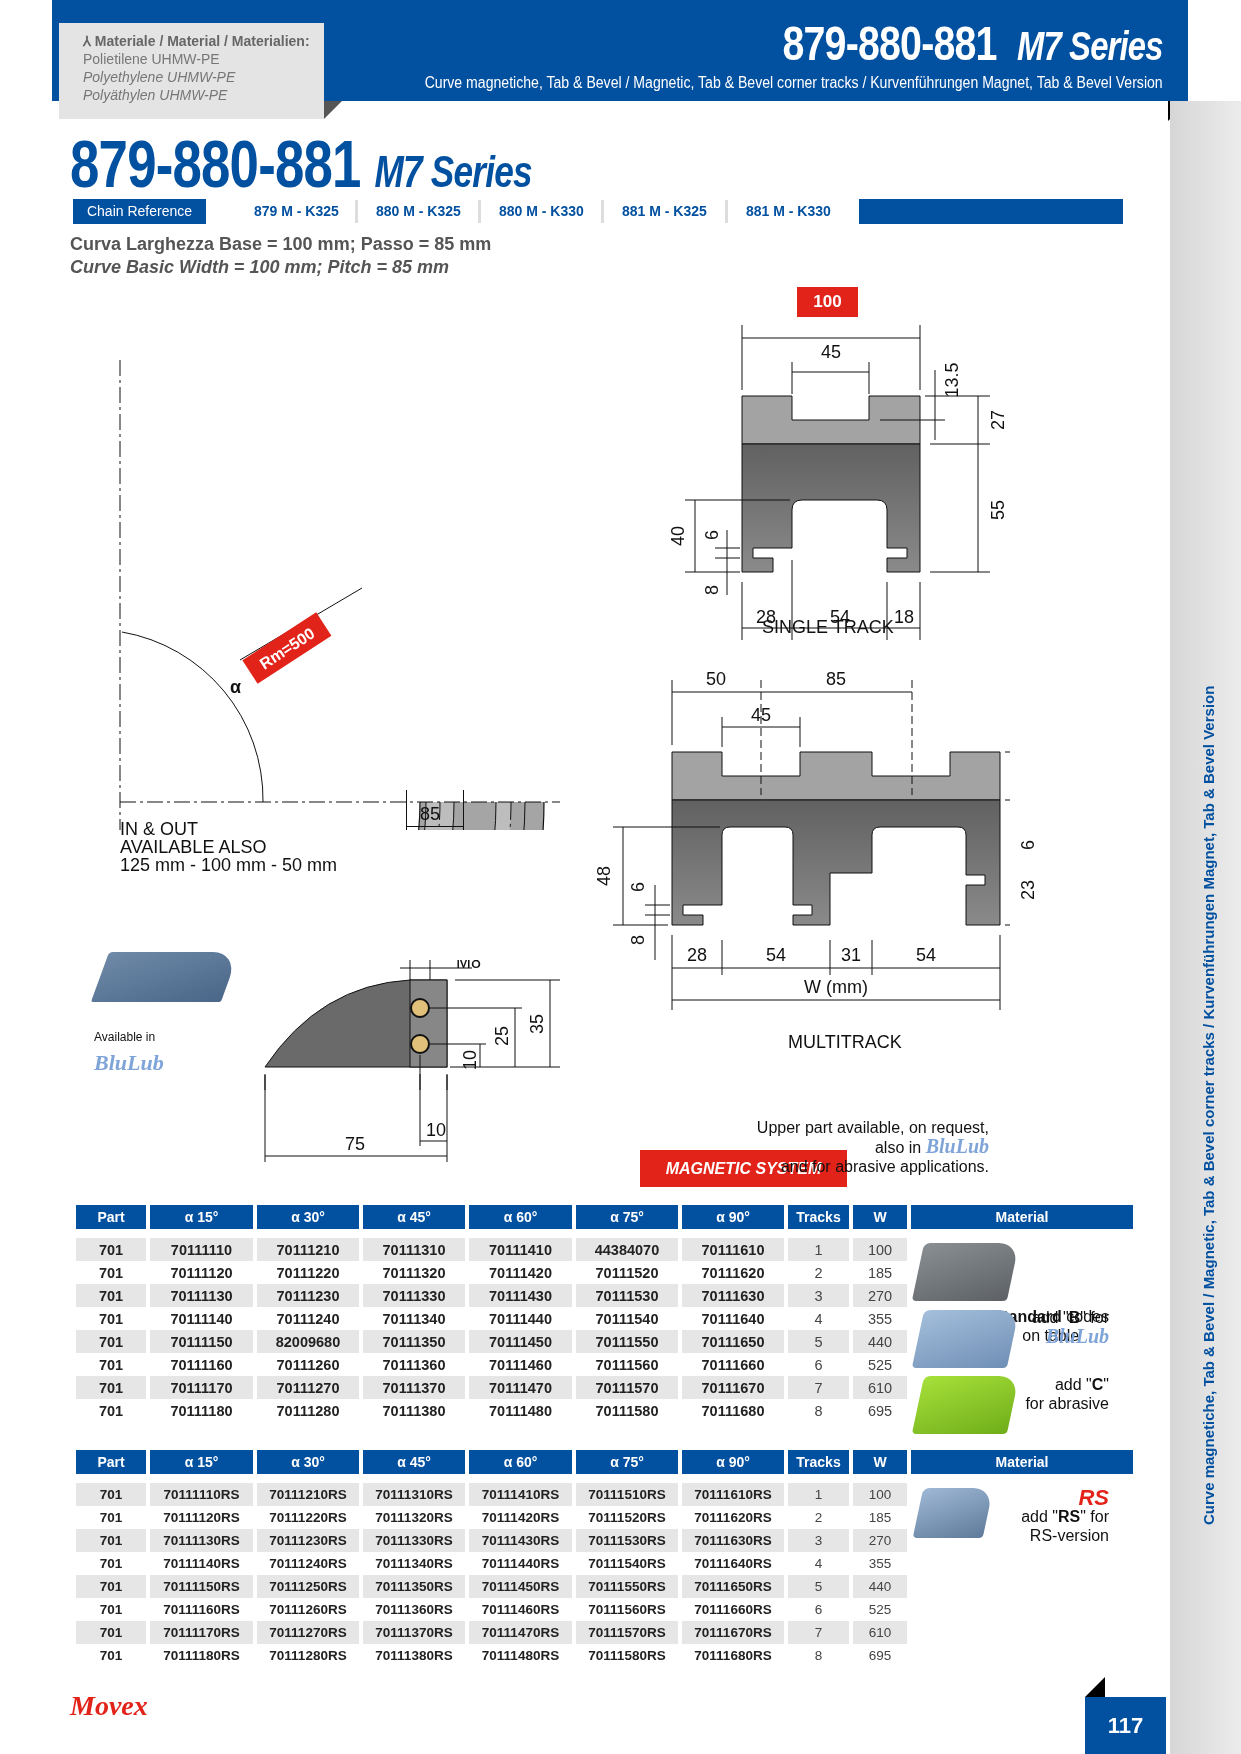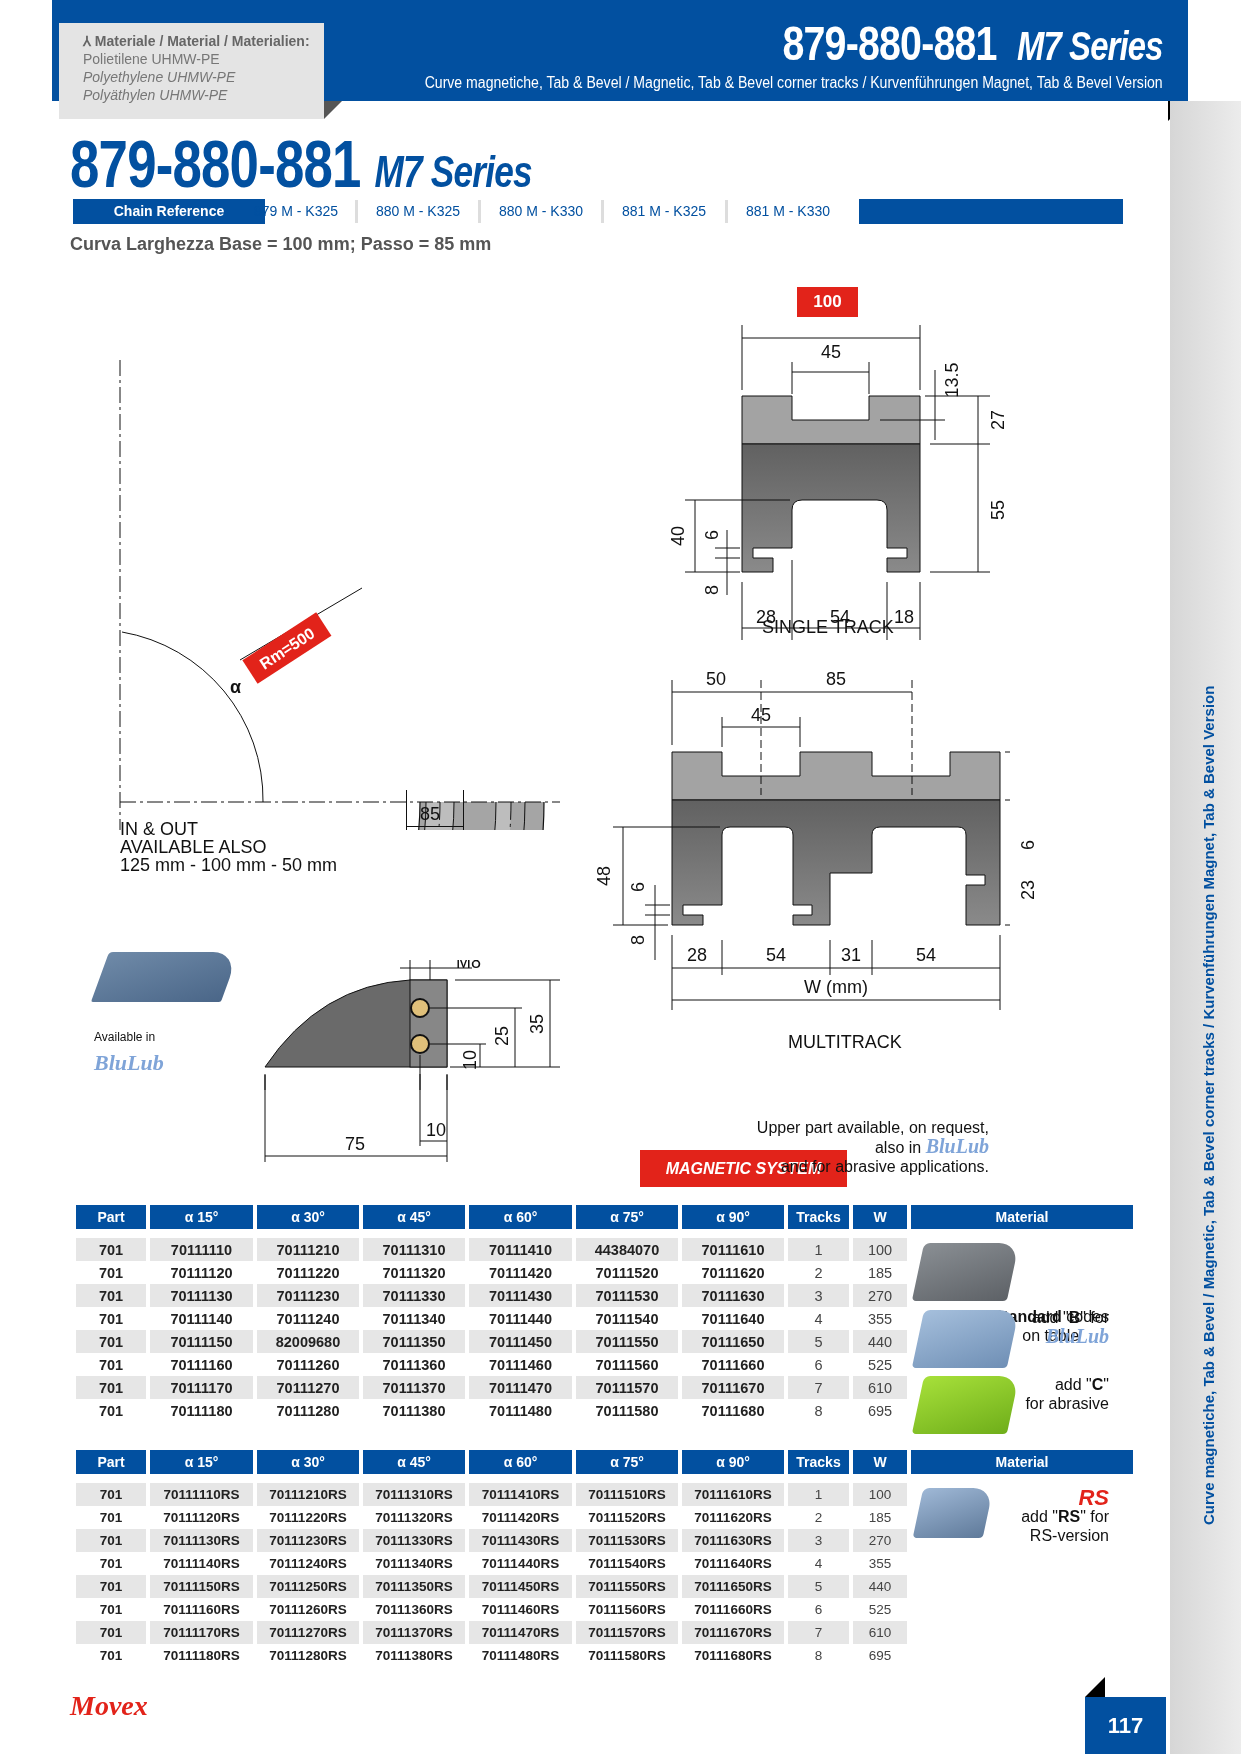--- a/index.html
+++ b/index.html
@@ -16,22 +16,22 @@
   .mat-box .it { font-style: italic; }
   .mat-corner { left: 324px; top: 101px; border-top: 18px solid #555; border-right: 18px solid transparent; width:0; height:0; }
   .hdr-title { right: 78px; top: 16px; color: #fff; font-size: 48px; font-weight: bold; letter-spacing: -1px; transform: scaleX(0.82); transform-origin: right; white-space: nowrap; }
   .hdr-title i { font-size: 40px; }
   .hdr-sub { right: 78px; top: 74px; color: #fff; font-size: 16px; white-space: nowrap; transform: scaleX(0.88); transform-origin: right; }
 
   
   .main-title { left: 70px; top: 126px; color: #0250a0; font-size: 66px; font-weight: bold; white-space: nowrap; transform: scaleX(0.8); transform-origin: left; letter-spacing: -1px; }
   .main-title i { font-size: 44px; }
   .chain-row { left: 73px; top: 199px; height: 25px; width: 1050px; }
-  .chain-label { position:absolute; left:0; top:0; width:192px; height:25px; background:#0250a0; color:#fff; font-size:14px; font-weight:bold; text-align:center; line-height:25px; }
-  .chain-item { position:absolute; top:0; height:25px; line-height:25px; color:#0250a0; font-size:14px; font-weight:normal; }
+  .chain-label { position:absolute; left:0; top:0; width:133px; height:25px; background:#0250a0; color:#fff; font-size:14px; font-weight:normal; text-align:center; line-height:25px; }
+  .chain-item { position:absolute; top:0; height:25px; line-height:25px; color:#0250a0; font-size:14px; font-weight:bold; }
   .chain-sep { position:absolute; top:1px; width:3px; height:23px; background:#ddd; }
   .chain-bar { position:absolute; left:786px; top:0; width:264px; height:25px; background:#0250a0; }
   .spec { left: 70px; top: 233px; font-size: 18px; line-height: 23px; font-weight: bold; color: #555; }
   .spec .it { font-style: italic; }
 
   
   .dim { font-family: "Liberation Sans", sans-serif; font-size: 18px; fill: #111; }
   .label-red { background:#e2231a; color:#fff; font-weight:bold; }
   .caption { font-size: 18px; color: #111; }
 
@@ -81,20 +81,21 @@
   <div class="chain-item" style="left:426px">880 M - K330</div>
   <div class="chain-sep" style="left:528px"></div>
   <div class="chain-item" style="left:549px">881 M - K325</div>
   <div class="chain-sep" style="left:652px"></div>
   <div class="chain-item" style="left:673px">881 M - K330</div>
   <div class="chain-bar"></div>
 </div>
 
 <div class="abs spec">
   <div>Curva Larghezza Base = 100 mm; Passo = 85 mm</div>
+  <div class="it">Curve Basic Width = 100 mm; Pitch = 85 mm</div>
 </div>
 
 <svg class="abs" style="left:100px;top:360px" width="460" height="470">
   <defs>
     <clipPath id="q">
         <rect x="20" y="0" width="440" height="442"></rect>
       </clipPath>
   </defs>
   <g clip-path="url(#q)" transform="translate(20,442)">
     <circle r="424" fill="#a5a5a5" stroke="#111" stroke-width="1.2"></circle>

